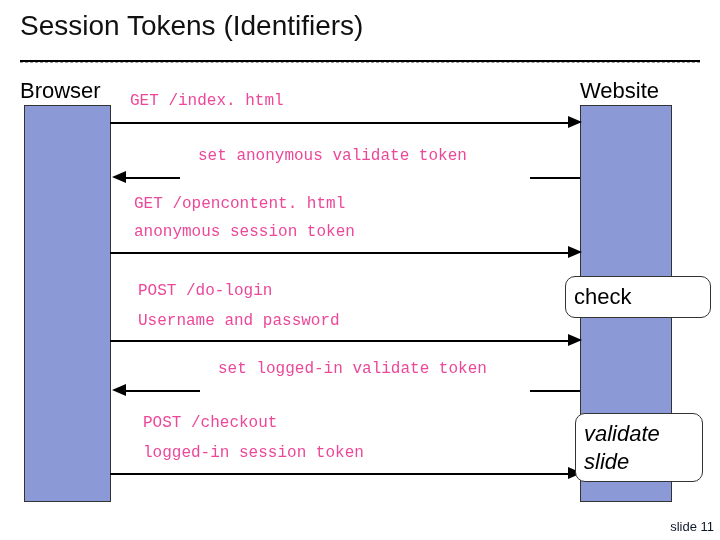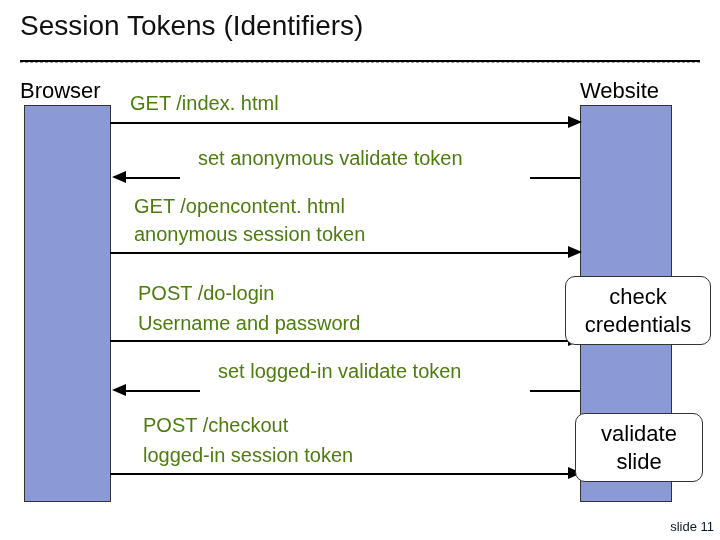--- a/index.html
+++ b/index.html
@@ -56,23 +56,23 @@
     position: absolute;
     left: 580px;
     top: 105px;
     width: 90px;
     height: 395px;
     background: #8b99d6;
     border: 1px solid #333;
   }
   .msg {
     position: absolute;
-    font-size: 20px;
-    font-family: Liberation Sans, sans-serif;
-    color: #4d7c0f;
+    font-size: 16px;
+    font-family: Liberation Mono, monospace;
+    color: #ec4899;
     white-space: nowrap;
   }
   .arrow-line {
     position: absolute;
     height: 0;
     border-top: 2px solid #000;
   }
   .arrow-head-right {
     position: absolute;
     width: 0;
@@ -89,21 +89,21 @@
     border-bottom: 6px solid transparent;
     border-right: 14px solid #000;
   }
   .action-box {
     position: absolute;
     background: #fff;
     border: 1px solid #333;
     border-radius: 10px;
     font-size: 22px;
     font-family: Verdana, Geneva, sans-serif;
-    text-align: center;
+    text-align: left;
     padding: 6px 8px;
     line-height: 1.25;
   }
   .slide-num {
     position: absolute;
     right: 6px;
     bottom: 6px;
     font-size: 13px;
     color: #0f172a;
     font-family: Arial, sans-serif;
@@ -135,31 +135,30 @@
 <div class="arrow-line" style="left:110px; top:252px; width:460px;"></div>
 <div class="arrow-head-right" style="left:568px; top:246px;"></div>
 
 <div class="msg" style="left:138px; top:282px;">POST /do-login</div>
 <div class="msg" style="left:138px; top:312px;">Username and password</div>
 <div class="arrow-line" style="left:110px; top:340px; width:460px;"></div>
 <div class="arrow-head-right" style="left:568px; top:334px;"></div>
 
 <div class="action-box" style="left:565px; top:276px; width:128px;">
   <div>check</div>
-  <div>credentials</div>
 </div>
 
 <div class="msg" style="left:218px; top:360px;">set logged-in validate token</div>
 <div class="arrow-line" style="left:124px; top:390px; width:76px;"></div>
 <div class="arrow-head-left" style="left:112px; top:384px;"></div>
 <div class="arrow-line" style="left:530px; top:390px; width:50px;"></div>
 
 <div class="msg" style="left:143px; top:414px;">POST /checkout</div>
 <div class="msg" style="left:143px; top:444px;">logged-in session token</div>
 <div class="arrow-line" style="left:110px; top:473px; width:460px;"></div>
 <div class="arrow-head-right" style="left:568px; top:467px;"></div>
 
-<div class="action-box" style="left:575px; top:413px; width:110px;">
+<div class="action-box" style="left:575px; top:413px; width:110px;font-style:italic;">
   <div>validate</div>
   <div>slide</div>
 </div>
 
 <div class="slide-num">slide 11</div>
 
 </body></html>

